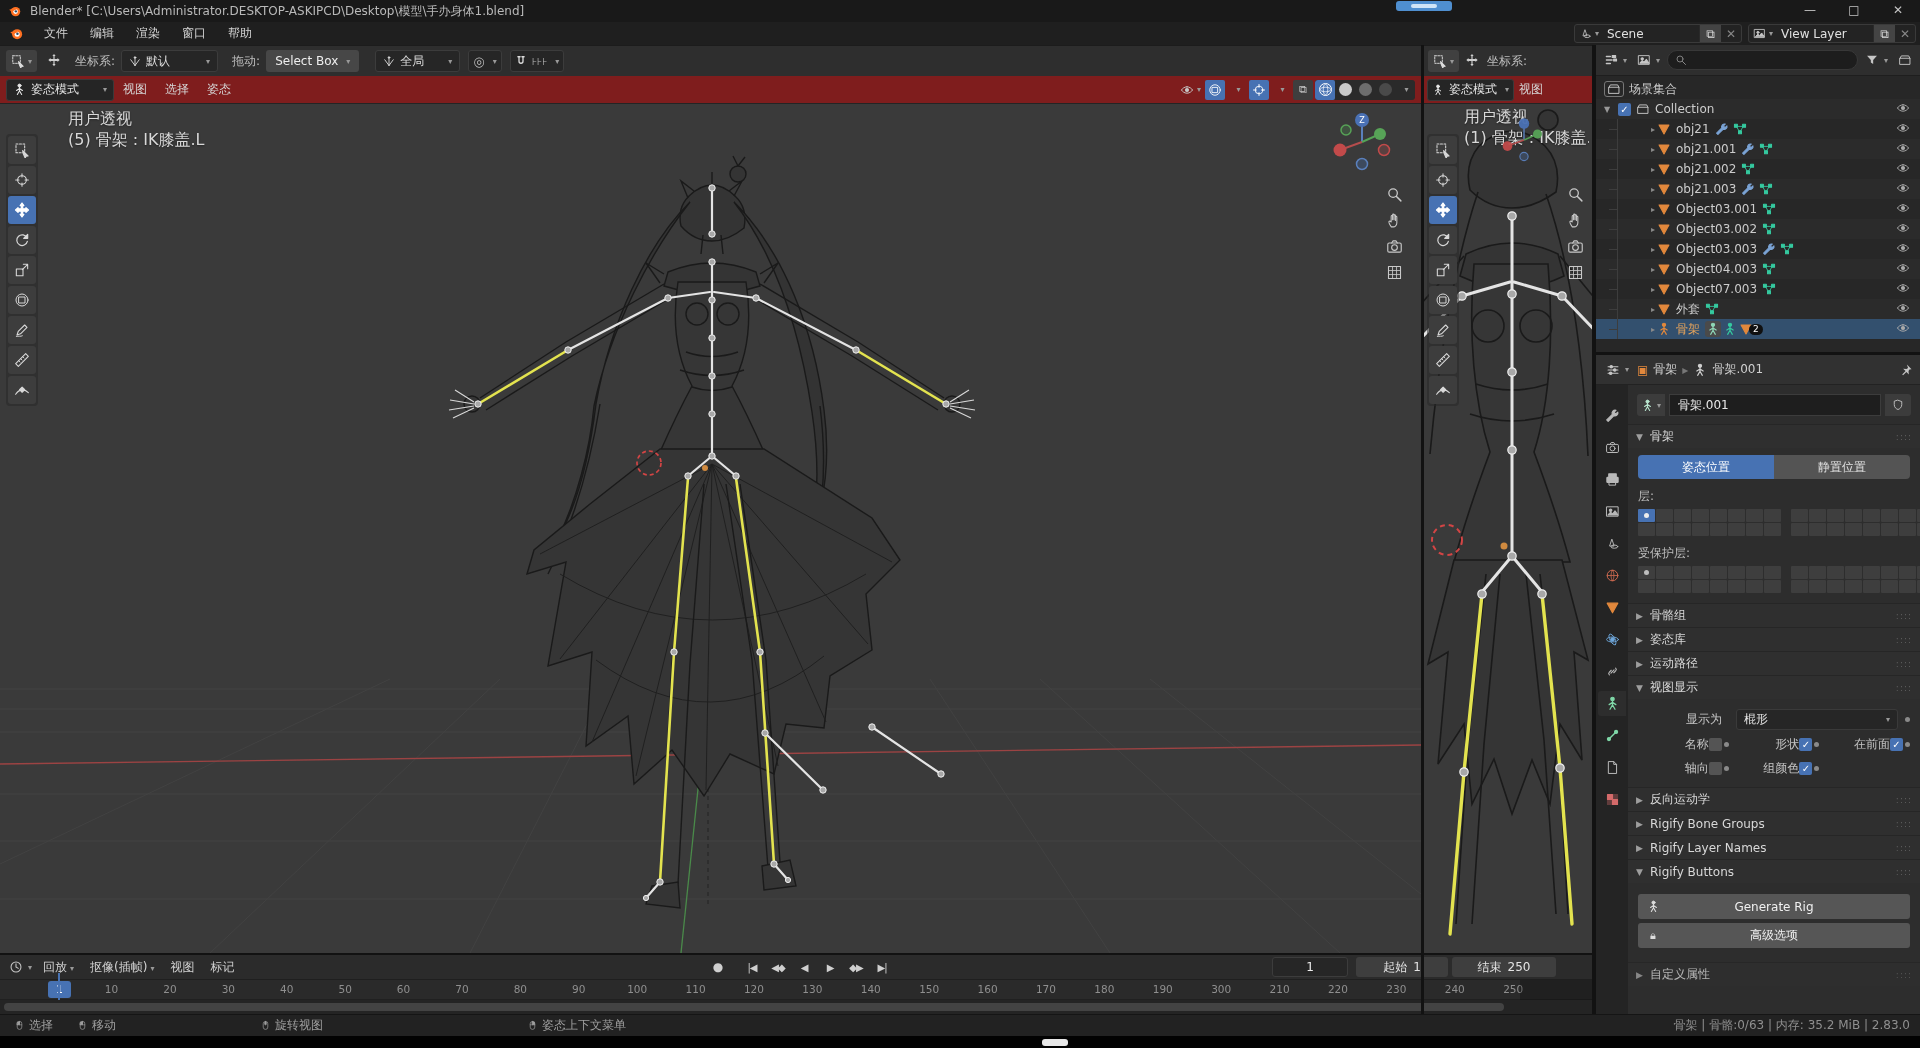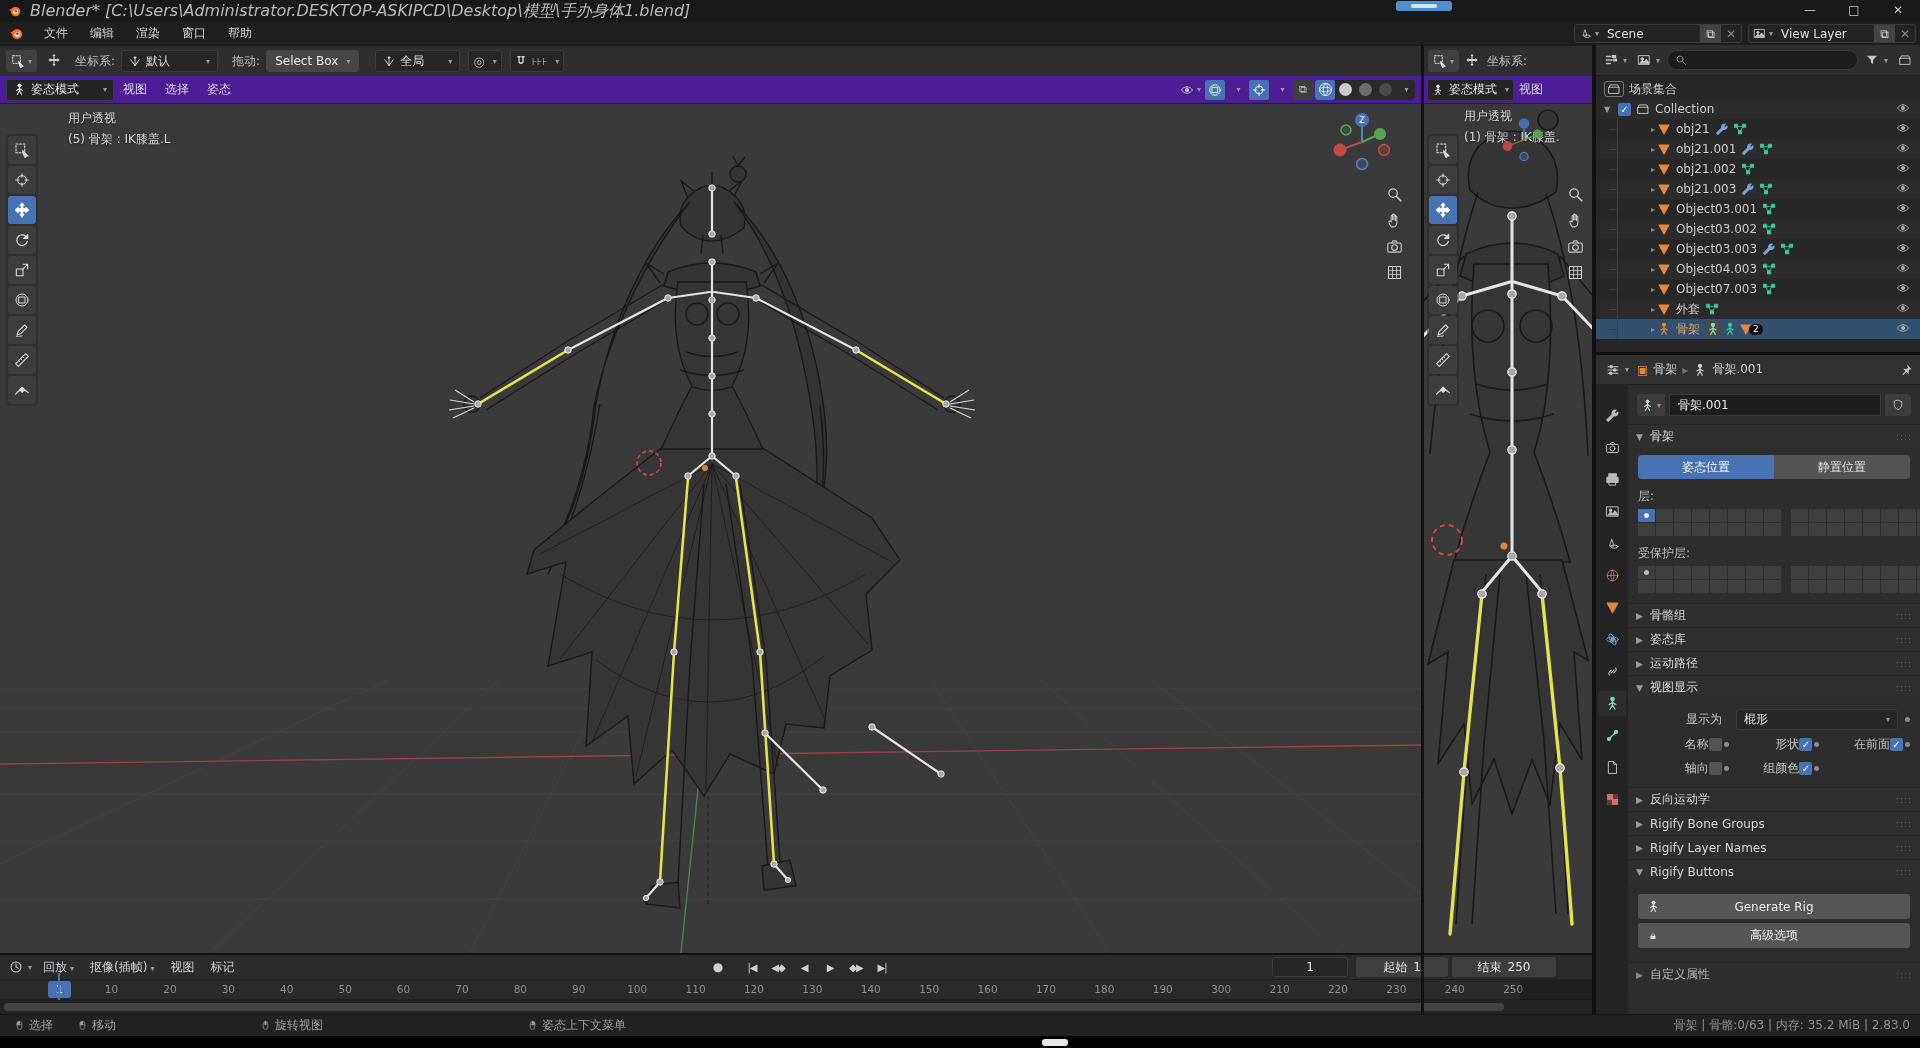--- a/index.html
+++ b/index.html
@@ -6,21 +6,21 @@
   html,body { width:1920px; height:1048px; background:#111; overflow:hidden;
     font-family:"DejaVu Sans","Liberation Sans",sans-serif; font-size:12px; color:#c8c8c8; }
   .abs { position:absolute; }
   svg.ic { width:14px; height:14px; fill:currentColor; stroke:none; flex:none; }
   svg.ic.st { fill:none; stroke:currentColor; stroke-width:1.8; stroke-linecap:round; stroke-linejoin:round; }
   .chev { font-size:8px; color:#999; margin-left:3px; }
 
   
   #titlebar { left:0; top:0; width:1920px; height:22px; background:#191919; display:flex; align-items:center; }
   #titlebar .logo { width:14px; height:14px; margin:0 8px 0 8px; }
-  #title-text { color:#b9b9b9; font-size:16px;font-style:italic; }
+  #title-text { color:#b9b9b9; font-size:12px; }
   #ime-pill { left:1396px; top:1px; width:56px; height:10px; background:#4f8fd0; border-radius:3px; }
   #ime-pill i { display:block; margin:3px auto; width:26px; height:4px; background:#cfe4f7; border-radius:2px; }
   #win-controls { margin-left:auto; display:flex; height:22px; }
   #win-controls div { width:44px; text-align:center; line-height:20px; color:#c5c5c5; font-size:12px; }
 
   
   #menubar { left:0; top:22px; width:1920px; height:23px; background:#1f1f1f; display:flex; align-items:center; }
   #blender-icon { width:15px; height:15px; margin:0 9px; }
   .menu-item { padding:3px 11px; color:#d2d2d2; }
   #ws-tabs { display:flex; margin-left:14px; height:23px; align-items:flex-end; }
@@ -37,38 +37,38 @@
   
   #topbar { left:0; top:45px; width:1421px; height:31px; background:#2e2e2e; display:flex; align-items:center; border-top:1px solid #1c1c1c; }
   .tool-drop { display:flex; align-items:center; background:#404040; border-radius:3px; height:22px; padding:0 5px; margin-left:6px; color:#ddd; }
   .lbl { color:#bdbdbd; margin:0 6px 0 14px; }
   .drop-dark { display:flex; align-items:center; gap:5px; background:#262626; border:1px solid #3c3c3c; border-radius:3px; height:22px; padding:0 7px; color:#ddd; }
   .drop-raised { display:flex; align-items:center; gap:5px; background:#474747; border-radius:3px; height:22px; padding:0 9px; color:#eee; }
   #topbar-right { position:absolute; right:8px; top:49px; display:flex; align-items:center; gap:4px; }
   .sq-toggle { width:22px; height:22px; background:#555; border-radius:3px; color:#fff; text-align:center; line-height:22px; }
 
   
-  .vp-header { position:absolute; background:#4c1d95; display:flex; align-items:center; border-bottom:1px solid #242424; }
+  .vp-header { position:absolute; background:#7f1d1d; display:flex; align-items:center; border-bottom:1px solid #242424; }
   .mode-drop { display:flex; align-items:center; gap:5px; background:#252525; border:1px solid #3a3a3a; border-radius:3px; height:22px; padding:0 6px; margin-left:6px; color:#e2e2e2; }
   .hmenu { padding:4px 9px; color:#d6d6d6; }
   .hdr-icons { margin-left:auto; display:flex; align-items:center; gap:2px; margin-right:6px; }
   .hbtn { height:20px; min-width:20px; display:flex; align-items:center; justify-content:center; border-radius:2px; color:#c8c8c8; padding:0 2px; }
   .hbtn.on { background:#4772b3; color:#fff; }
   .shade-grp { display:flex; background:#2a2a2a; border-radius:3px; overflow:hidden; }
   .sphere { width:13px; height:13px; border-radius:50%; background:#c9c9c9; }
   .sphere.dark { background:#6d6d6d; }
   .wiresphere { width:13px; height:13px; border-radius:50%; border:1.5px solid #fff; position:relative; }
   .wiresphere:before, .wiresphere:after { content:""; position:absolute; inset:0; border-radius:50%; border:1px solid #fff; }
   .wiresphere:before { transform:scaleX(.45); }
   .wiresphere:after { transform:scaleY(.45); }
 
   #vp1 { left:0; top:76px; width:1421px; height:877px; background:#3a3a3a; overflow:hidden; }
   #vp1-header { left:0; top:0; width:100%; height:28px; }
   #vp1-canvas { position:absolute; left:0; top:28px; width:1421px; height:849px; }
-  .overlay-text { position:absolute; color:#d8d8d8; font-size:12px; line-height:21px; text-shadow:0 1px 2px rgba(0,0,0,.4); white-space:nowrap; }
+  .overlay-text { position:absolute; color:#d8d8d8; font-size:16px; line-height:21px; text-shadow:0 1px 2px rgba(0,0,0,.4); white-space:nowrap; }
   .toolbar-col { position:absolute; left:6px; top:30px; width:32px; display:flex; flex-direction:column; gap:2px; background:rgba(40,40,40,.55); padding:2px; border-radius:4px; }
   .tool-btn { width:28px; height:28px; border-radius:3px; background:#3d3d3d; color:#d8d8d8; display:flex; align-items:center; justify-content:center; }
   .tool-btn svg { width:16px; height:16px; }
   .tool-btn.active { background:#4772b3; color:#fff; }
   .nav-icons { position:absolute; display:flex; flex-direction:column; gap:9px; color:#c9c9c9; }
   .nav-icons svg { width:17px; height:17px; }
   .gizmo { position:absolute; }
 
   #vp2 { left:1424px; top:45px; width:168px; height:908px; background:#3a3a3a; overflow:hidden; }
   #vp2-topbar { position:absolute; left:0; top:0; width:100%; height:31px; background:#2e2e2e; display:flex; align-items:center; border-top:1px solid #1c1c1c; overflow:hidden; }

